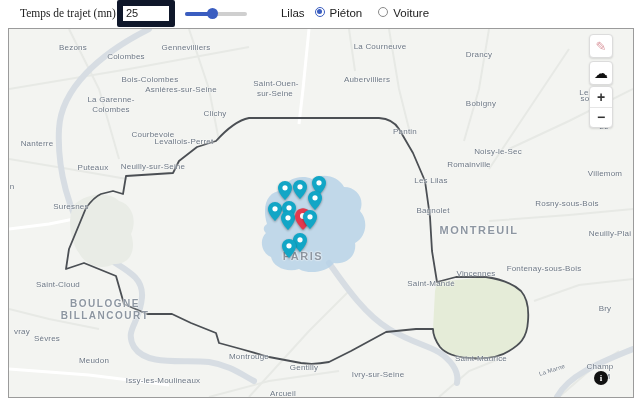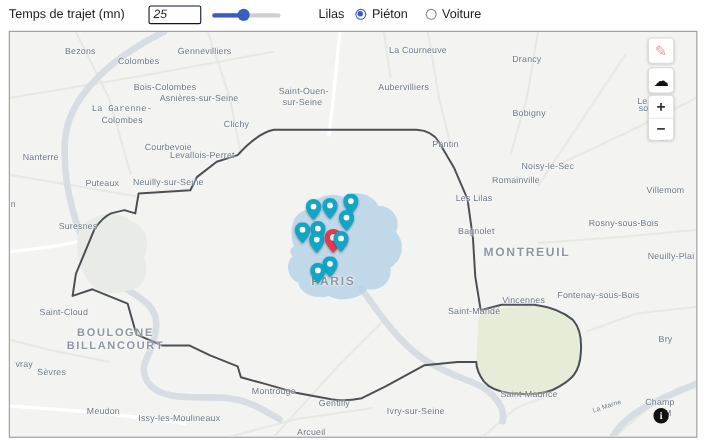--- a/index.html
+++ b/index.html
@@ -5,34 +5,33 @@
   html,body{margin:0;padding:0;}
   body{
     width:640px;height:400px;position:relative;overflow:hidden;
     background:#ffffff;font-family:"Liberation Sans",sans-serif;
   }
   
   .toolbar{
     position:absolute;left:0;top:0;width:640px;height:26px;
     display:flex;align-items:center;font-size:11.5px;color:#222;
   }
-  .tb-label{margin-left:8px;white-space:nowrap;}
+  .tb-label{margin-left:20px;white-space:nowrap;font-family:Liberation Serif, serif;}
   .tb-input{
-    margin-left:22px;width:40px;height:13px;font-size:11px;color:#222;
-    border:1px solid #0f172a;border-radius:2px;padding:1px 3px;
+    margin-left:1px;width:40px;height:13px;font-size:11px;color:#222;
+    border:6px solid #0f172a;border-radius:2px;padding:1px 3px;
     font-family:"Liberation Sans",sans-serif;
-    font-style:italic;
   }
   .slider{position:relative;width:62px;height:12px;margin-left:10px;cursor:pointer;}
   .slider .track{position:absolute;left:0;top:4.5px;width:100%;height:4px;border-radius:2px;background:#cfcfcf;}
   .slider .fill{position:absolute;left:0;top:4.5px;height:4px;border-radius:2px;background:var(--accent);}
   .slider .thumb{position:absolute;top:0.5px;width:11px;height:11px;border-radius:50%;background:var(--accent);}
   .mode-wrap{display:flex;align-items:center;margin-left:34px;}
   .mode-label{margin-right:10px;}
-  .radio-item{display:flex;align-items:center;margin-right:16px;cursor:pointer;}
+  .radio-item{display:flex;align-items:flex-start;margin-right:16px;cursor:pointer;}
   .rc{width:10px;height:10px;border:1.5px solid #8a8a8a;border-radius:50%;margin-right:5px;position:relative;background:#fff;box-sizing:border-box;}
   .rc.sel{border-color:var(--accent);}
   .rc.sel::after{content:"";position:absolute;left:1px;top:1px;width:5px;height:5px;border-radius:50%;background:var(--accent);}
   
   .map{
     position:absolute;left:8px;top:28px;width:624px;height:368px;
     border:1px solid #9b9b9b;background:var(--map-bg);overflow:hidden;box-sizing:content-box;
   }
   .map svg.geo{position:absolute;left:0;top:0;z-index:1;}
   .labels{position:absolute;left:0;top:0;width:100%;height:100%;z-index:2;pointer-events:none;}
@@ -143,21 +142,21 @@
       <div class="clabel" style="left: 64px; top: 18px;">Bezons</div>
       <div class="clabel" style="left: 117px; top: 27px;">Colombes</div>
       <div class="clabel" style="left: 177px; top: 18px;">Gennevilliers</div>
       <div class="clabel" style="left: 371px; top: 17px;">La Courneuve</div>
       <div class="clabel" style="left: 470px; top: 25px;">Drancy</div>
       <div class="clabel" style="left: 141px; top: 50px;">Bois-Colombes</div>
       <div class="clabel" style="left: 267px; top: 54px;">Saint-Ouen-</div>
       <div class="clabel" style="left: 266px; top: 64px;">sur-Seine</div>
       <div class="clabel" style="left: 358px; top: 50px;">Aubervilliers</div>
       <div class="clabel" style="left: 172px; top: 60px;">Asnières-sur-Seine</div>
-      <div class="clabel" style="left: 102px; top: 70px; font-family: Liberation Mono, monospace;">La Garenne-</div>
+      <div class="clabel" style="left: 102px; top: 70px;">La Garenne-</div>
       <div class="clabel" style="left: 102px; top: 80px;">Colombes</div>
       <div class="clabel" style="left: 472px; top: 74px;">Bobigny</div>
       <div class="clabel" style="left: 206px; top: 84px;">Clichy</div>
       <div class="clabel" style="left: 581px; top: 63px;">Les P</div>
       <div class="clabel" style="left: 576px; top: 69px;">so</div>
       <div class="clabel" style="left: 595px; top: 97px;">Le</div>
       <div class="clabel" style="left: 396px; top: 102px;">Pantin</div>
       <div class="clabel" style="left: 120px; top: 105px; padding-left: 48px;">Courbevoie</div>
       <div class="clabel" style="left: 175px; top: 112px;">Levallois-Perret</div>
       <div class="clabel" style="left: 28px; top: 114px;">Nanterre</div>
@@ -183,21 +182,21 @@
       <div class="clabel" style="left: 596px; top: 279px;">Bry</div>
       <div class="clabel" style="left: 13px; top: 302px;">vray</div>
       <div class="clabel" style="left: 38px; top: 309px;">Sèvres</div>
       <div class="clabel" style="left: 154px; top: 307px; margin-top: 44px;">Issy-les-Moulineaux</div>
       <div class="clabel" style="left: 240px; top: 327px;">Montrouge</div>
       <div class="clabel" style="left: 472px; top: 329px;">Saint-Maurice</div>
       <div class="clabel" style="left: 295px; top: 338px;">Gentilly</div>
       <div class="clabel" style="left: 591px; top: 337px;">Champ</div>
       <div class="clabel" style="left: 543px; top: 341px; font-size: 6px; transform: translate(-50%, -50%) rotate(-18deg);">La Marne</div>
       <div class="clabel" style="left: 369px; top: 345px;">Ivry-sur-Seine</div>
-      <div class="clabel" style="left: 85px; top: 345px;">Meudon</div>
+      <div class="clabel" style="left: 85px; top: 331px;">Meudon</div>
       <div class="clabel" style="left: 598px; top: 347px;">M</div>
       <div class="clabel" style="left: 274px; top: 364px;">Arcueil</div>
     </div>
   <div class="pins" id="pins">
       <div class="pin" style="left: 303px; top: 147px;"><svg width="14" height="19" viewBox="0 0 14 19">
           <path d="M7 0C3.13 0 0 3.13 0 7c0 5.25 7 12 7 12s7-6.75 7-12C14 3.13 10.87 0 7 0z" fill="#12a6c6"></path>
           <circle cx="7" cy="6.8" r="2.6" fill="#fff"></circle>
         </svg></div>
       <div class="pin" style="left: 284px; top: 151px;"><svg width="14" height="19" viewBox="0 0 14 19">
           <path d="M7 0C3.13 0 0 3.13 0 7c0 5.25 7 12 7 12s7-6.75 7-12C14 3.13 10.87 0 7 0z" fill="#12a6c6"></path>

